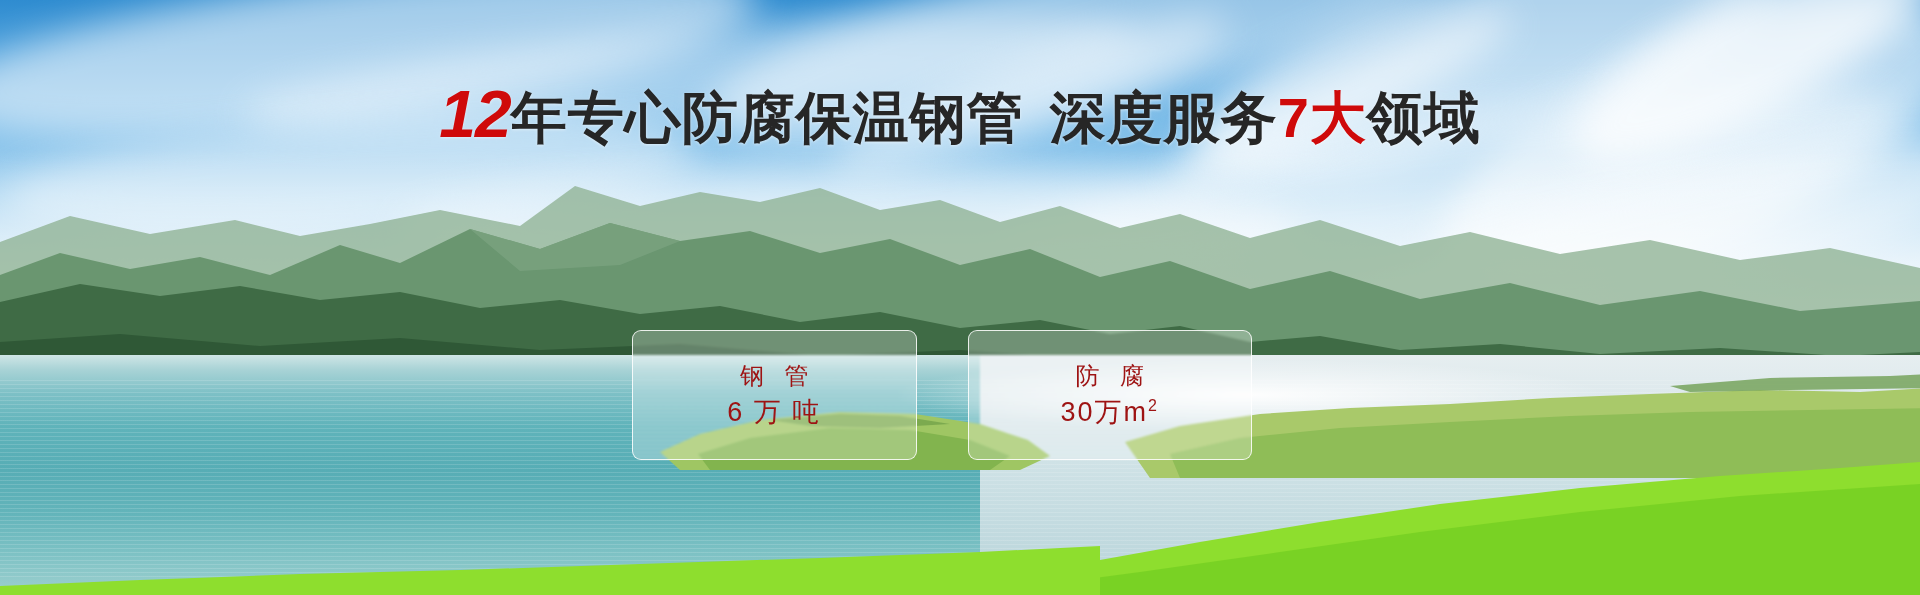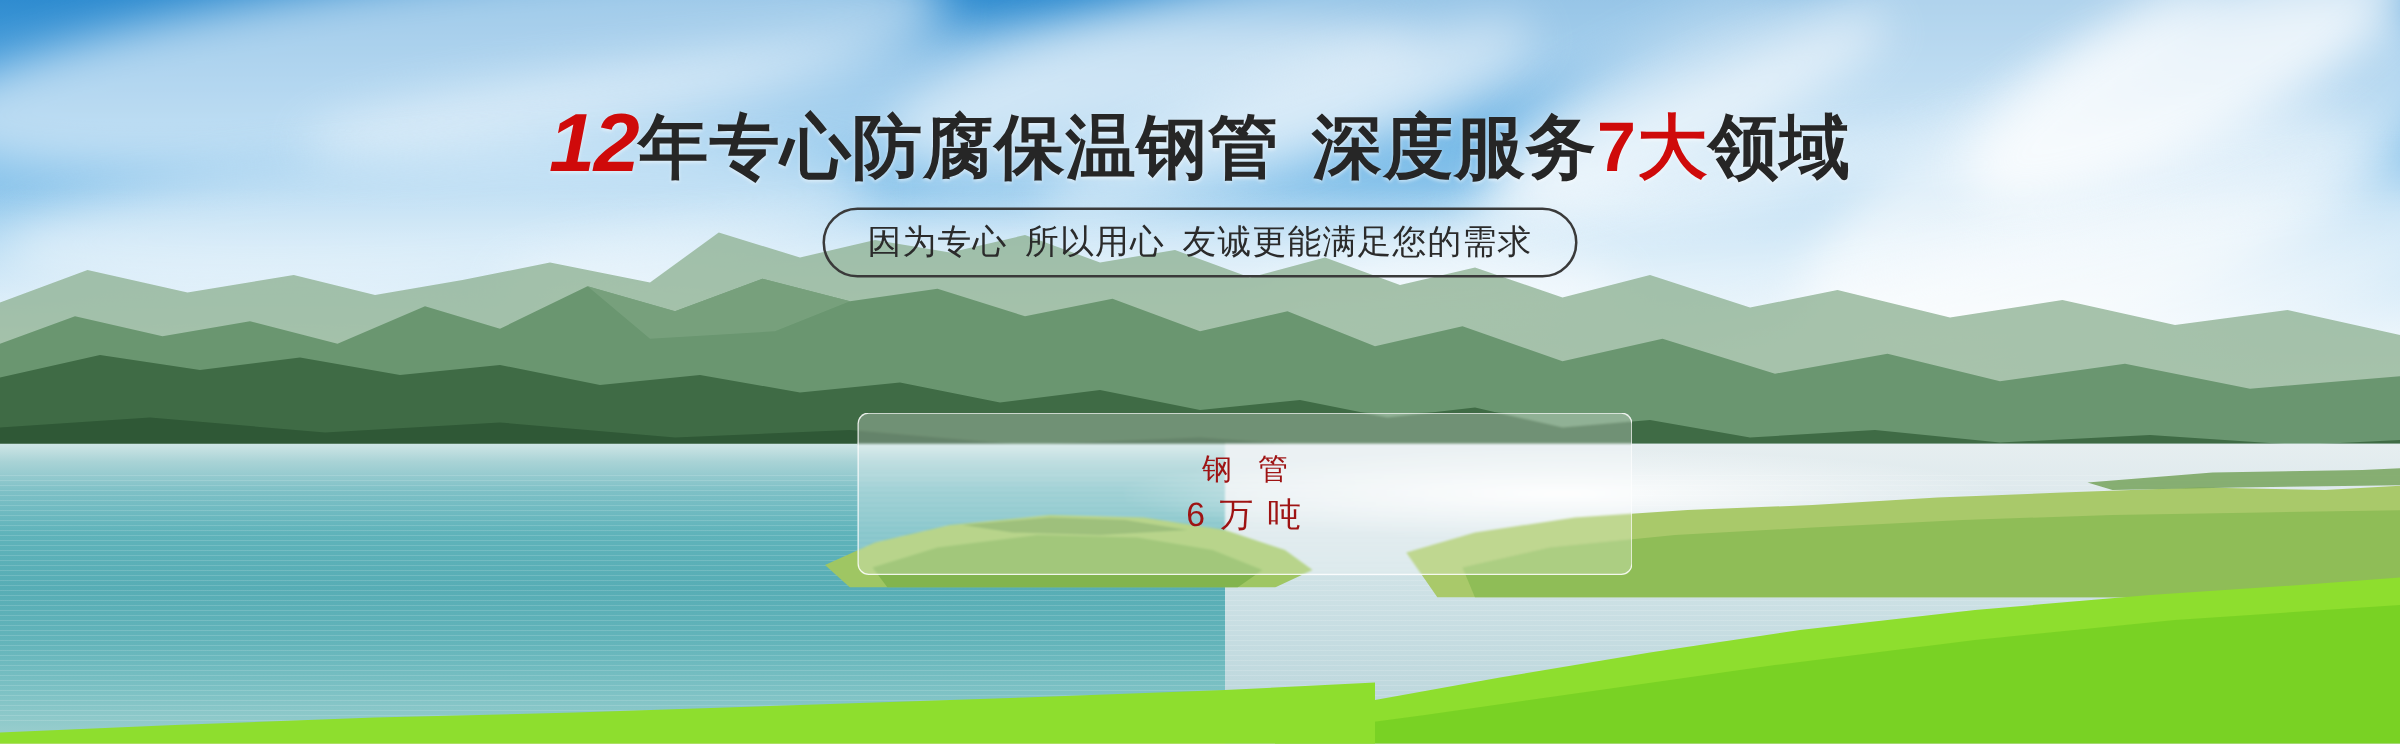--- a/index.html
+++ b/index.html
@@ -4,21 +4,21 @@
 <title>Banner</title>
 <style>
   html,body{margin:0;padding:0;background:#fff;}
   body{font-family:"Liberation Sans","DejaVu Sans",sans-serif;}
 
   .banner{
     position:relative;
     width:1920px;
     height:595px;
     overflow:hidden;
-    background:#fde047;
+    background:#e5e5e5;
   }
 
   
   .sky{
     position:absolute; left:0; top:0; width:1920px; height:340px;
     background:
       linear-gradient(to bottom, #2f8cd0 0%, #4fa1dc 16%, #79bbe8 36%, #a6d3f0 58%, #cde6f6 78%, #e3f0f8 92%, #eaf3f9 100%);
   }
   
   .cloudlayer{position:absolute;left:0;top:0;width:1920px;height:340px;overflow:hidden;}
@@ -109,21 +109,21 @@
     color:#2b2b2b;
     letter-spacing:1px;
     white-space:nowrap;
     background:rgba(255,255,255,0.0);
   }
   .pill .sp{display:inline-block;width:14px;}
 
   
   .cards{
     position:absolute;
-    left:686px; top:330px;
+    left:632px; top:330px;
     width:620px; height:130px;
     display:flex;
     gap:51px;
   }
   .card{
     flex:1 1 0;
     border:1px solid rgba(255,255,255,.85);
     border-radius:9px;
     background:rgba(255,255,255,.26);
     display:flex;
@@ -226,30 +226,33 @@
 
   <svg class="fgrass-left" viewBox="0 0 1100 60" preserveAspectRatio="none">
     <path d="M0,60 L0,46 L140,40 L300,34 L460,30 L640,24 L820,18 L980,12
              L1100,6 L1100,60 Z" fill="#8ede2e"></path>
   </svg>
 
   <div class="headline">
     <span class="num">12</span><span>年专心防腐保温钢管</span><span class="gap"></span><span>深度服务</span><span class="red">7大</span><span>领域</span>
   </div>
 
-  <div class="pill">
-    <span>因为专心</span><span class="sp"></span><span>所以用心</span><span class="sp"></span><span>友诚更能满足您的需求</span>
-  </div>
 
   <div class="cards">
 
     <div class="card">
       <div class="ttl">钢 管</div>
       <div class="val">
         <span>6 万 吨</span>
       </div>
     </div>
 
+    <div class="card">
+      <div class="ttl">防 腐</div>
+      <div class="val">
+        <span>30万m</span><sup>2</sup>
+      </div>
+    </div>
 
 
   </div>
 
 </div>
 
 </body></html>

